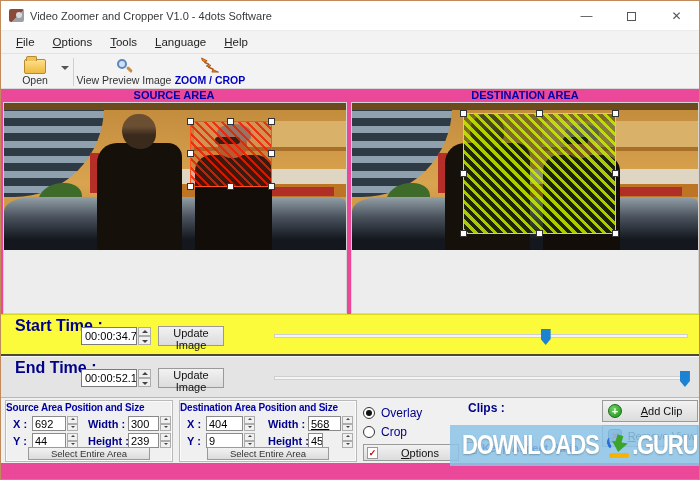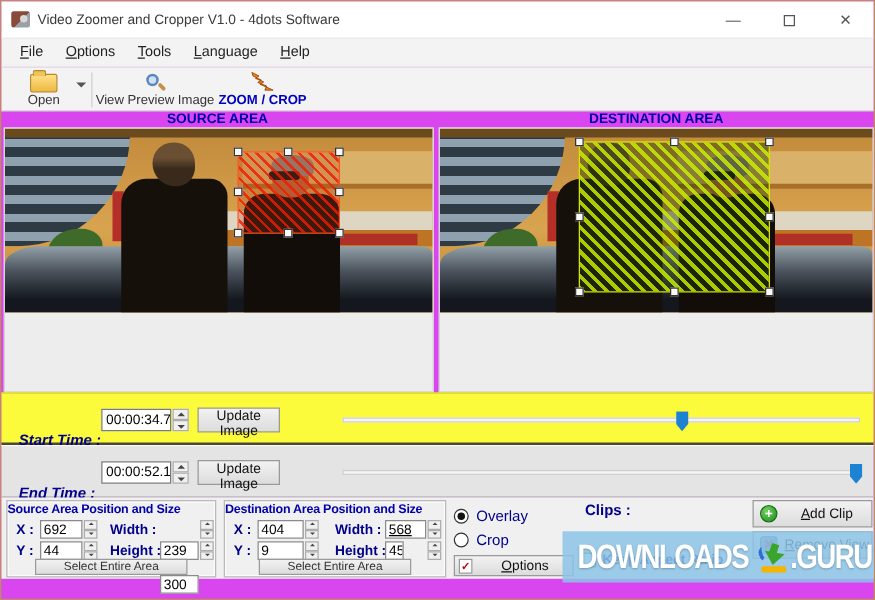--- a/index.html
+++ b/index.html
@@ -1,18 +1,18 @@
 <!DOCTYPE html>
 <html><head>
 <meta charset="utf-8">
 <style>
   * { margin:0; padding:0; box-sizing:border-box; }
   html,body { width:700px; height:480px; }
   body { font-family:"Liberation Sans", sans-serif; font-size:11px; color:#222; }
-  .window { position:relative; width:700px; height:480px; background:#d946ef;
+  .window { position:relative; width:700px; height:480px; background:#ec4899;
             border:1px solid #c08a5a; overflow:hidden; }
 
   
   .titlebar { position:absolute; top:0; left:0; right:0; height:30px; background:#fff;
               display:flex; align-items:center; padding-left:8px; border-bottom:1px solid #ececec; }
   .app-icon { width:15px; height:13px; margin-right:6px; position:relative;
               background:linear-gradient(135deg,#8a4a3a 0 55%, #9aa0a8 55% 100%); border-radius:2px; }
   .app-icon::after { content:""; position:absolute; right:2px; top:3px; width:6px; height:6px;
               border-radius:50%; background:#d8d8d8; }
   .title-text { font-size:11px; color:#3a3a3a; }
@@ -101,21 +101,21 @@
   .h-tl{left:-4px;top:-4px} .h-tc{left:50%;margin-left:-4px;top:-4px} .h-tr{right:-4px;top:-4px}
   .h-ml{left:-4px;top:50%;margin-top:-4px} .h-mr{right:-4px;top:50%;margin-top:-4px}
   .h-bl{left:-4px;bottom:-4px} .h-bc{left:50%;margin-left:-4px;bottom:-4px} .h-br{right:-4px;bottom:-4px}
 
   
   .timebar { position:absolute; left:0; right:0; }
   .startbar { top:313px; height:42px; background:#fbfb3c; border-top:1px solid #d8d820;
               border-bottom:2px solid #4a4a30; }
   .endbar { top:355px; height:42px; background:#e4e4e4; border-top:1px solid #f8f8f8;
               border-bottom:1px solid #b8b8b8; }
-  .time-label { position:absolute; left:14px; top:30px; font-size:12px; font-weight:bold; color:#00008b;font-style:italic; }
+  .time-label { position:absolute; left:14px; top:2px; font-size:16px; font-weight:bold; color:#00008b; }
   .time-input { position:absolute; left:80px; top:12px; width:56px; height:18px; border:1px solid #7a7a7a;
                 font-family:"Liberation Sans", sans-serif; font-size:11px; padding-left:3px; background:#fff; }
   .spin { position:absolute; width:13px; height:18px; display:flex; flex-direction:column; }
   .spin-t { left:137px; top:12px; }
   .spin b { flex:1; background:#f0f0f0; border:1px solid #adadad; position:relative; }
   .spin b::after { content:""; position:absolute; left:50%; top:50%; margin-left:-3px; width:0; height:0; }
   .spin b.up::after { margin-top:-2px; border-left:3px solid transparent; border-right:3px solid transparent; border-bottom:3px solid #444; }
   .spin b.dn::after { margin-top:-1px; border-left:3px solid transparent; border-right:3px solid transparent; border-top:3px solid #444; }
   .btn { background:linear-gradient(180deg,#f2f2f2,#dcdcdc); border:1px solid #9a9a9a;
          font-family:"Liberation Sans", sans-serif; font-size:11px; color:#111; text-align:center; }
@@ -343,21 +343,21 @@
 
     <div class="group group-src">
       <div class="group-title">Source Area Position and Size</div>
       <span class="fld-label" style="left:7px;top:17px">X :</span>
       <input class="fld-input" style="left: 26px; top: 15px; width: 34px;" value="692">
       <span class="spin gspin" style="position:absolute;left:61px;top:15px">
           <b class="up"></b>
           <b class="dn"></b>
         </span>
       <span class="fld-label" style="left:82px;top:17px">Width :</span>
-      <input class="fld-input" style="left: 122px; top: 15px; width: 31px; margin-top: 44px;" value="300">
+      <input class="fld-input" style="left: 122px; top: 15px; width: 31px;" value="300">
       <span class="spin gspin" style="position:absolute;left:154px;top:15px">
           <b class="up"></b>
           <b class="dn"></b>
         </span>
       <span class="fld-label" style="left:7px;top:34px">Y :</span>
       <input class="fld-input" style="left: 26px; top: 32px; width: 34px;" value="44">
       <span class="spin gspin" style="position:absolute;left:61px;top:32px">
           <b class="up"></b>
           <b class="dn"></b>
         </span>

